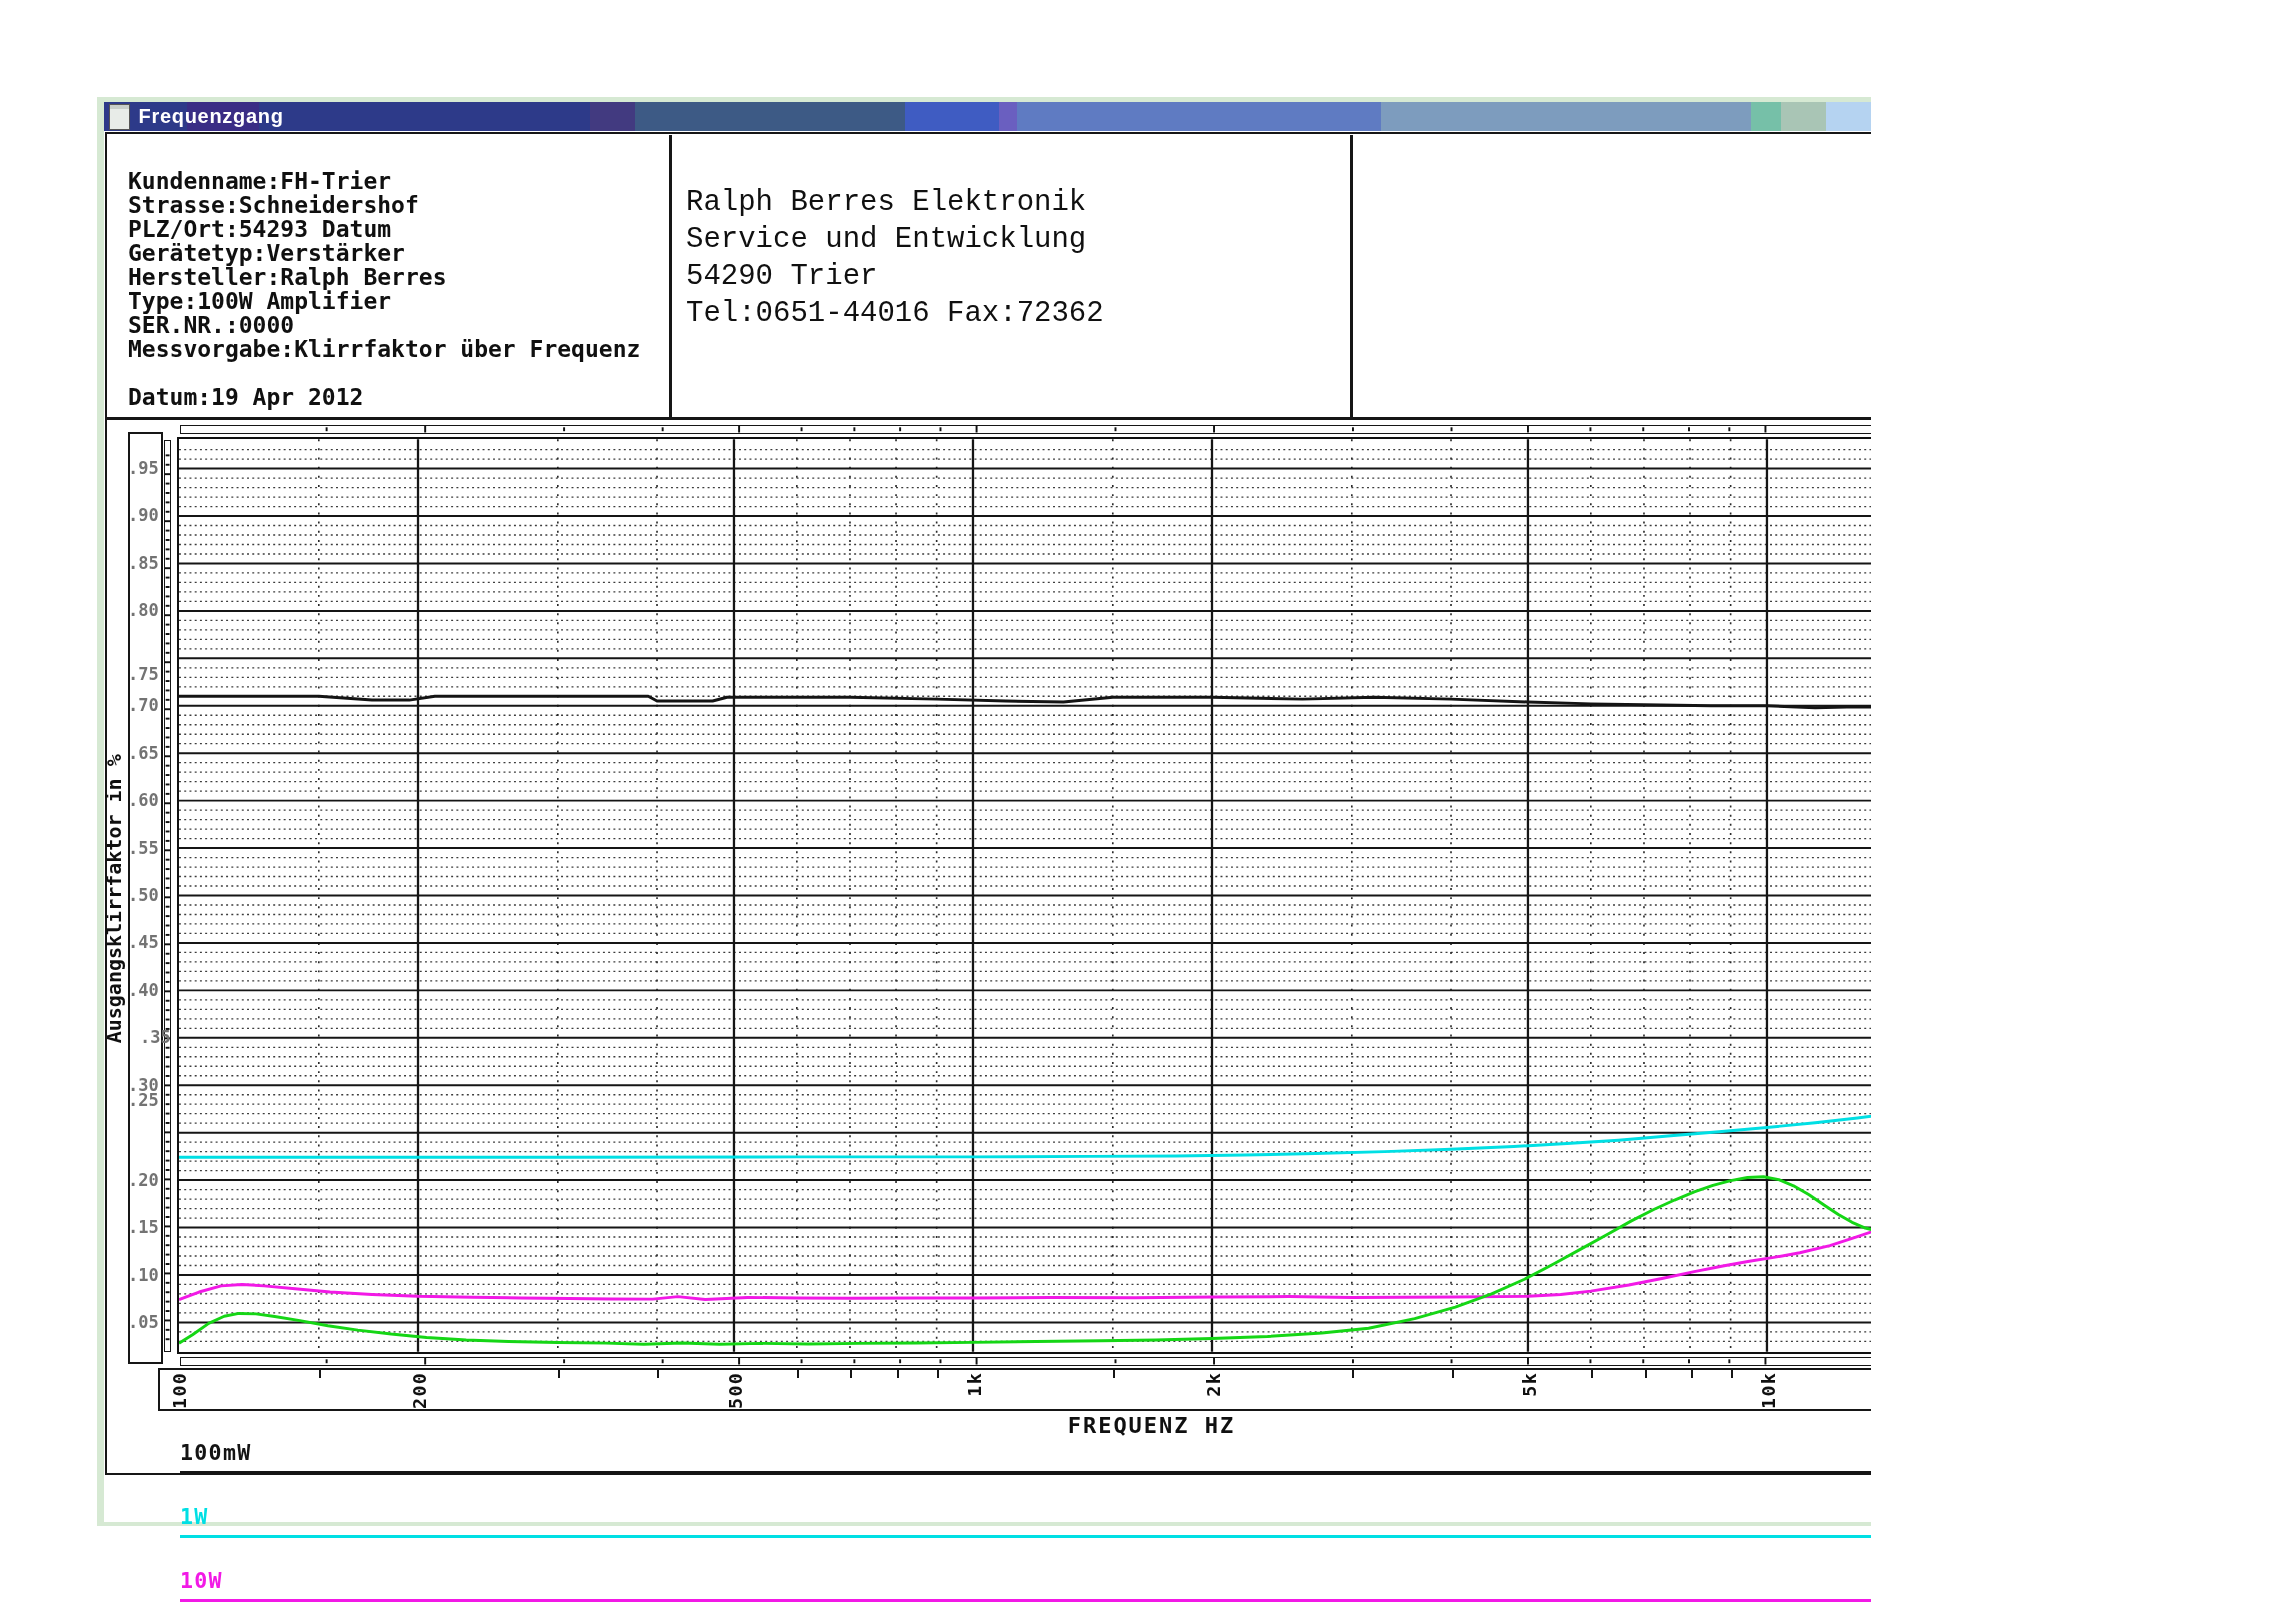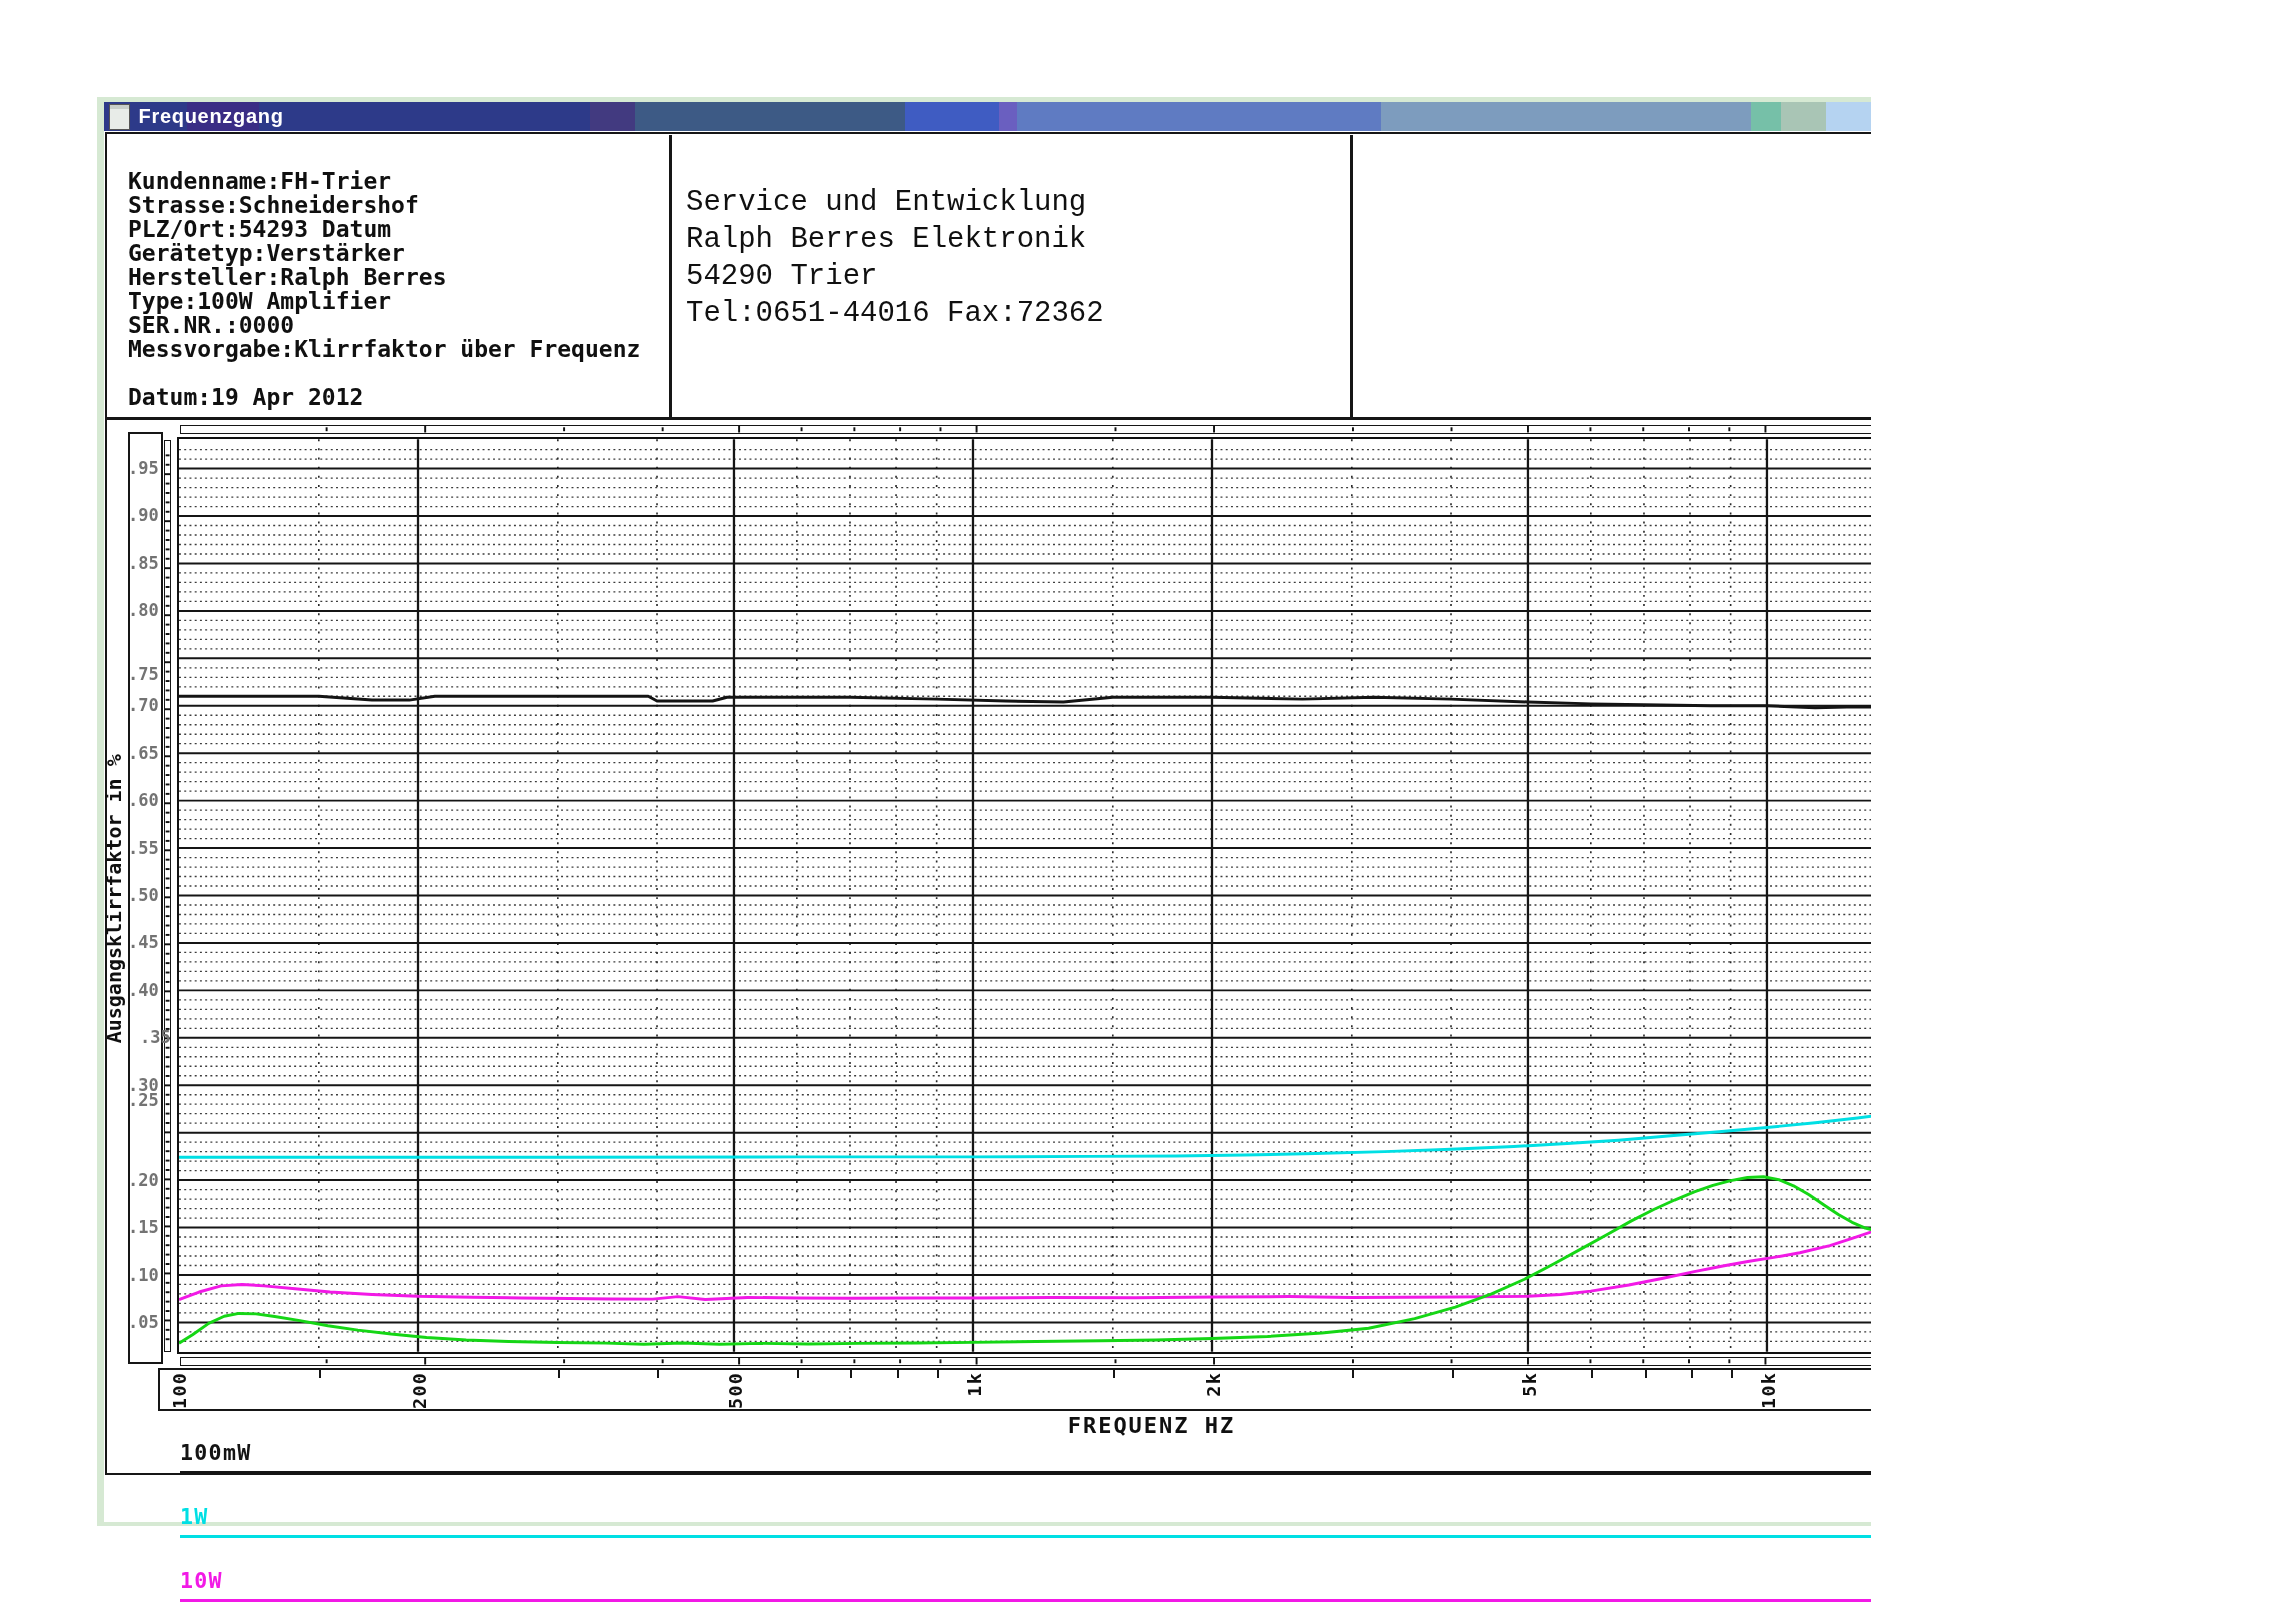--- a/index.html
+++ b/index.html
@@ -87,21 +87,21 @@
     </div>
     <div id="content" class="abs"></div>
   </div>
 
   <div id="lay" class="abs">
     <div id="bigbox" class="abs"></div>
     <div id="hdr-bottom" class="abs blackline"></div>
     <div id="hdr-div1" class="abs blackline"></div>
     <div id="hdr-div2" class="abs blackline"></div>
     <div id="hdr-left" class="abs"><div>Kundenname:FH-Trier</div><div>Strasse:Schneidershof</div><div>PLZ/Ort:54293 Datum</div><div>Gerätetyp:Verstärker</div><div>Hersteller:Ralph Berres</div><div>Type:100W Amplifier</div><div>SER.NR.:0000</div><div>Messvorgabe:Klirrfaktor über Frequenz</div><div> </div><div>Datum:19 Apr 2012</div></div>
-    <div id="hdr-right" class="abs"><div>Service und Entwicklung</div><div>Ralph Berres Elektronik</div><div>54290 Trier</div><div>Tel:0651-44016 Fax:72362</div></div>
+    <div id="hdr-right" class="abs"><div>Ralph Berres Elektronik</div><div>Service und Entwicklung</div><div>54290 Trier</div><div>Tel:0651-44016 Fax:72362</div></div>
 
     <div id="y-title" class="abs">Ausgangsklirrfaktor in %</div>
     <div id="ylabel-box" class="abs"></div>
     <div id="strip-top" class="abs strip">
         <svg width="1940" height="6.5" viewBox="0 0 2964 10">
           <line x1="213.7136354485953" y1="2" x2="213.7136354485953" y2="8" stroke="#111" stroke-width="3"></line>
           <line x1="579.0595083637376" y1="2" x2="579.0595083637376" y2="8" stroke="#111" stroke-width="3"></line>
           <line x1="730.6917458302844" y1="2" x2="730.6917458302844" y2="8" stroke="#111" stroke-width="3"></line>
           <line x1="944.4053812788798" y1="2" x2="944.4053812788798" y2="8" stroke="#111" stroke-width="3"></line>
           <line x1="1025.6555345817565" y1="2" x2="1025.6555345817565" y2="8" stroke="#111" stroke-width="3"></line>

